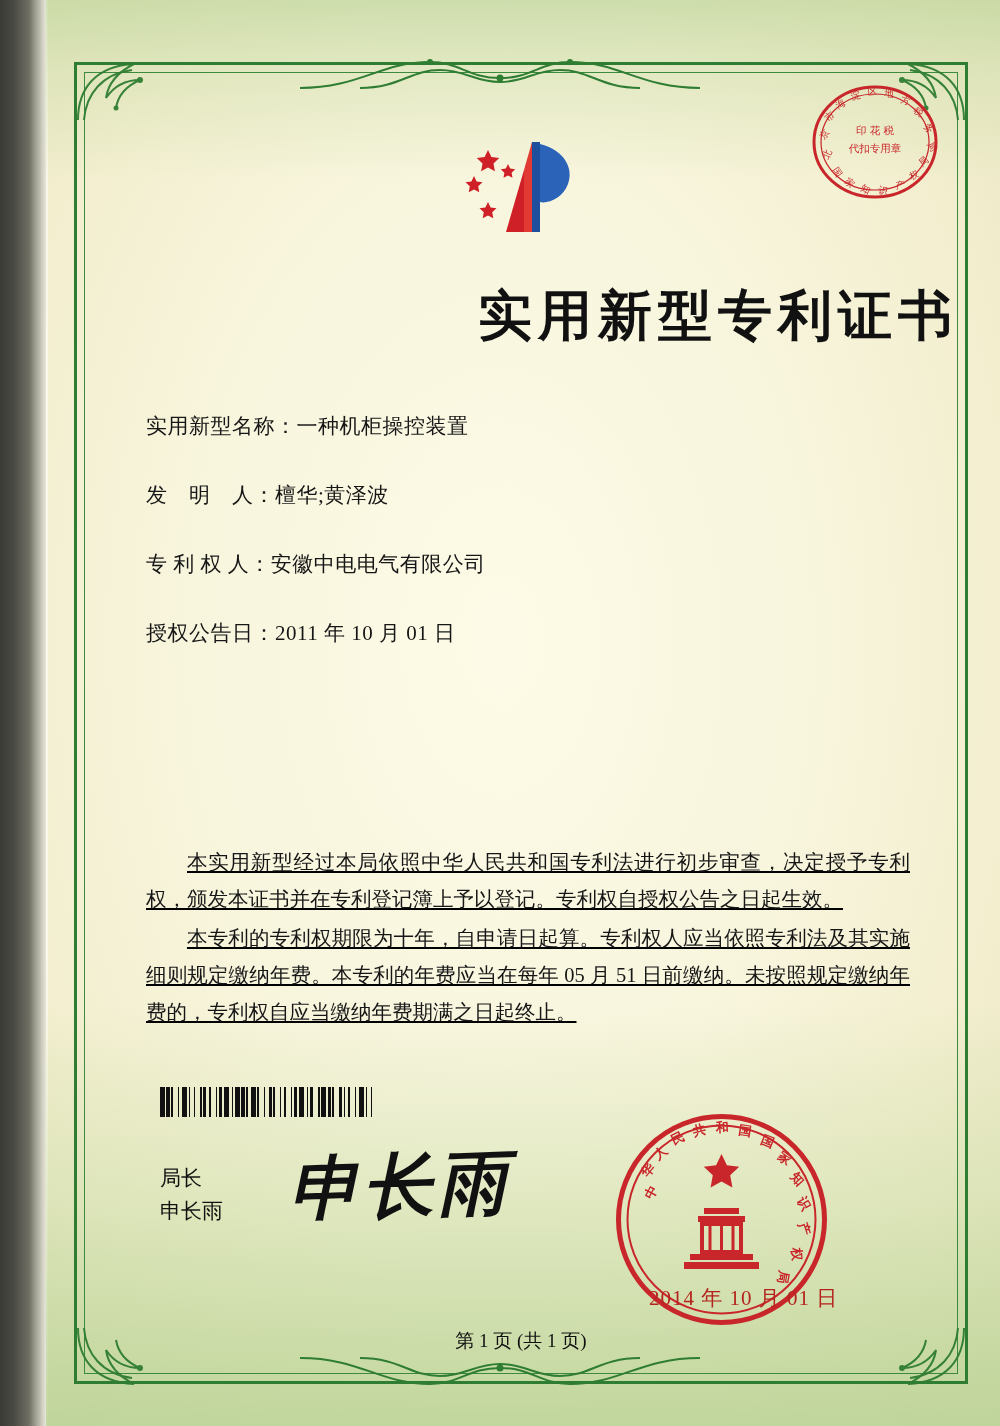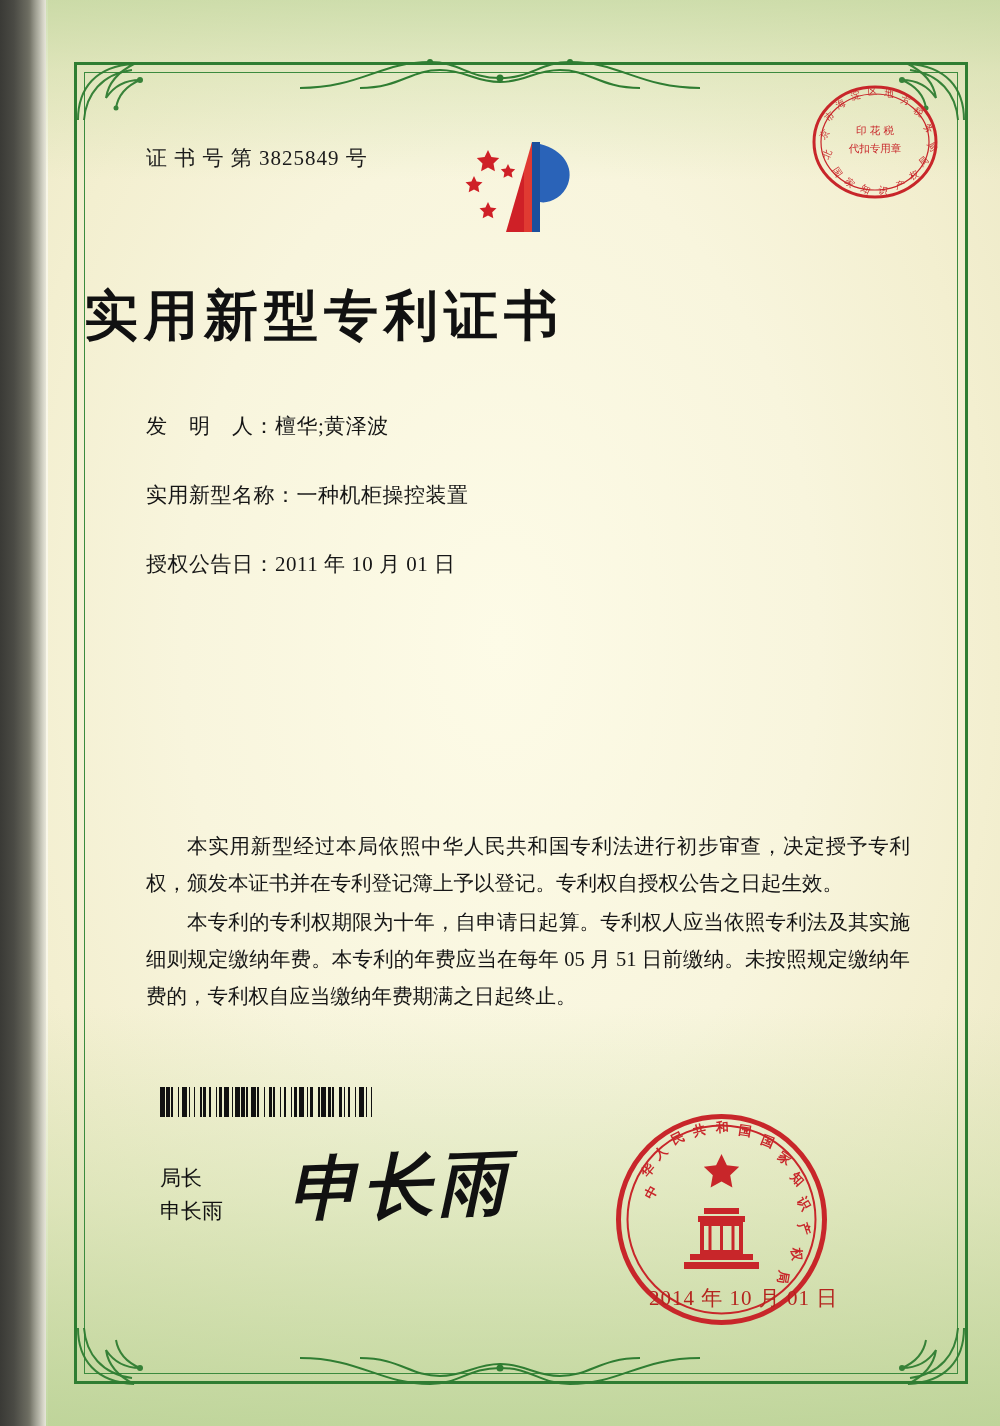--- a/index.html
+++ b/index.html
@@ -71,32 +71,32 @@
 
   
   .logo{
     position:absolute;left:50%;top:56px;transform:translateX(-50%);
     width:170px;height:120px;
   }
   .logo svg{width:100%;height:100%;display:block;}
 
   .title{
     position:absolute;left:0;right:0;top:208px;
-    text-align:left;
+    text-align:right;
     font-size:54px;font-weight:bold;letter-spacing:6px;color:#111;
     font-family:"DejaVu Serif","Liberation Serif",serif;
   }
 
   .fields{position:absolute;left:62px;top:340px;right:40px;}
   .field{
     font-size:21px;color:#161616;margin-bottom:41px;letter-spacing:.5px;
     white-space:pre;
   }
 
-  .paras{position:absolute;left:62px;top:756px;right:48px;}
+  .paras{position:absolute;left:62px;top:772px;right:48px;text-decoration:underline;}
   .para{
     font-size:20.5px;line-height:37px;color:#161616;text-indent:2em;
     text-align:justify;margin-bottom:2px;
   }
 
   
   .barcode{
     position:absolute;left:76px;top:1015px;width:268px;height:30px;
     display:flex;align-items:stretch;gap:0;
   }
@@ -188,42 +188,42 @@
   <div class="edge-bottom">
     <svg viewBox="0 0 400 54" fill="none" stroke="currentColor" stroke-width="2">
       <path d="M0 40 C60 40 80 14 130 14 C160 14 168 30 200 30 C232 30 240 14 270 14 C320 14 340 40 400 40"></path>
       <path d="M60 40 C100 40 110 22 140 22 C165 22 175 34 200 34 C225 34 235 22 260 22 C290 22 300 40 340 40"></path>
       <circle cx="200" cy="30" r="3.5" fill="currentColor" stroke="none"></circle>
     </svg>
   </div>
 
   <div class="content">
 
-    <div class="cert-no">证 书 号 第 3825849 号</div>
 
     <div class="logo">
       <svg viewBox="0 0 170 120">
         <path d="M96 14 L104 14 L104 104 L88 104 Z" fill="#1d4f9c"></path>
         <path d="M104 16 C128 22 138 40 132 56 C127 70 112 76 104 74 Z" fill="#2a63b8"></path>
         <path d="M88 104 L70 104 L88 42 Z" fill="#cf2027"></path>
         <path d="M88 42 L96 14 L96 104 L88 104 Z" fill="#e03a32"></path>
         <g fill="#cf2027">
           <path d="M52 22 l3.4 7.1 7.8 1.0 -5.7 5.4 1.4 7.7 -6.9 -3.7 -6.9 3.7 1.4 -7.7 -5.7 -5.4 7.8 -1.0 Z"></path>
           <path d="M38 48 l2.6 5.4 5.9 .8 -4.3 4.1 1.1 5.9 -5.3 -2.8 -5.3 2.8 1.1 -5.9 -4.3 -4.1 5.9 -.8 Z"></path>
           <path d="M52 74 l2.6 5.4 5.9 .8 -4.3 4.1 1.1 5.9 -5.3 -2.8 -5.3 2.8 1.1 -5.9 -4.3 -4.1 5.9 -.8 Z"></path>
           <path d="M72 36 l2.2 4.6 5.0 .7 -3.6 3.5 .9 5.0 -4.5 -2.4 -4.5 2.4 .9 -5.0 -3.6 -3.5 5.0 -.7 Z"></path>
         </g>
       </svg>
     </div>
 
     <div class="title">实用新型专利证书</div>
 
     <div class="fields">
+      <div class="field">实用新型名称：一种机柜操控装置</div>
       <div class="field">发　明　人：檀华;黄泽波</div>
-      <div class="field">实用新型名称：一种机柜操控装置</div>
+      <div class="field">专 利 权 人：安徽中电电气有限公司</div>
       <div class="field">授权公告日：2011 年 10 月 01 日</div>
     </div>
 
     <div class="paras">
       <div class="para">本实用新型经过本局依照中华人民共和国专利法进行初步审查，决定授予专利权，颁发本证书并在专利登记簿上予以登记。专利权自授权公告之日起生效。</div>
       <div class="para">本专利的专利权期限为十年，自申请日起算。专利权人应当依照专利法及其实施细则规定缴纳年费。本专利的年费应当在每年 05 月 51 日前缴纳。未按照规定缴纳年费的，专利权自应当缴纳年费期满之日起终止。</div>
     </div>
 
     <div class="barcode" id="barcode">
         <i style="width:4.800000000000001px;background:#111"></i>
@@ -375,14 +375,15 @@
           <text transform="translate(34,100) rotate(42)">家</text>
           <text transform="translate(50,108) rotate(26)">知</text>
           <text transform="translate(68,111) rotate(10)">识</text>
           <text transform="translate(86,107) rotate(-8)">产</text>
           <text transform="translate(101,98) rotate(-24)">权</text>
           <text transform="translate(112,85) rotate(-40)">局</text>
         </g>
       </svg>
     </div>
 
+    <div class="page-no">第 1 页 (共 1 页)</div>
   </div>
 </div>
 
 </body></html>

